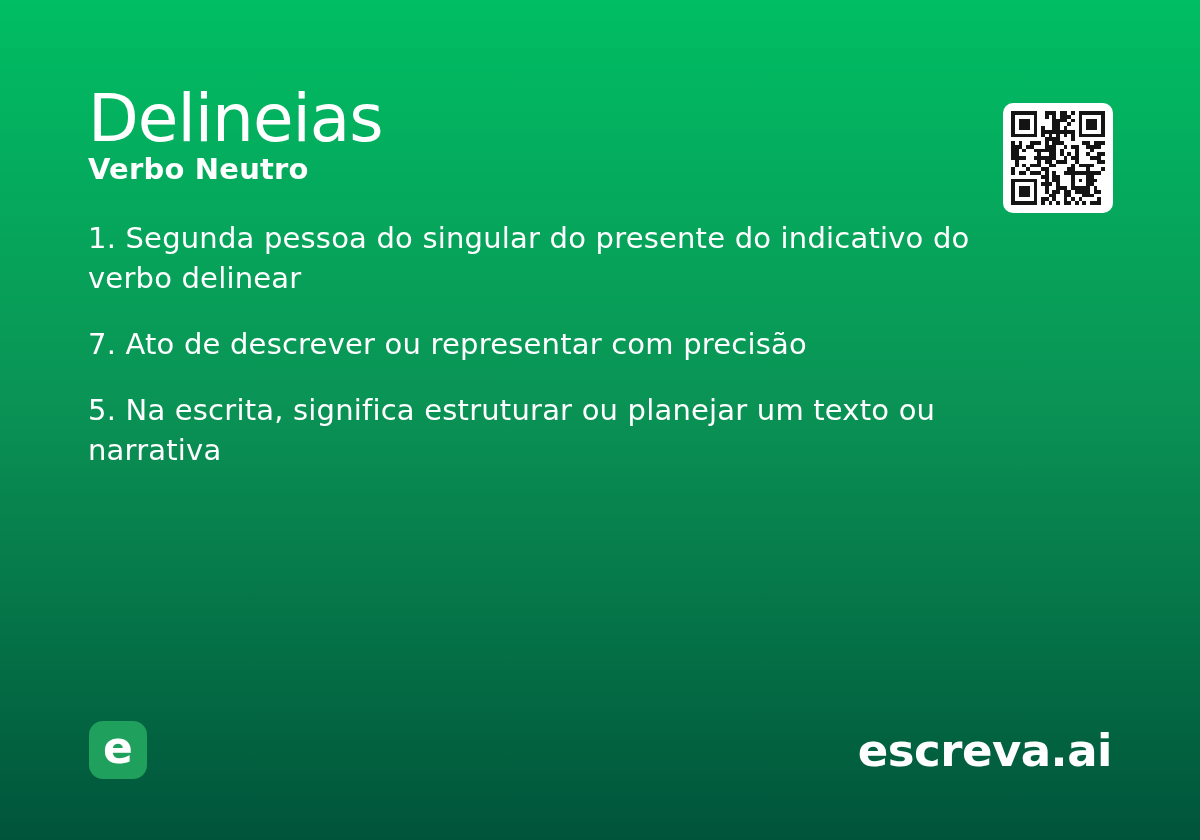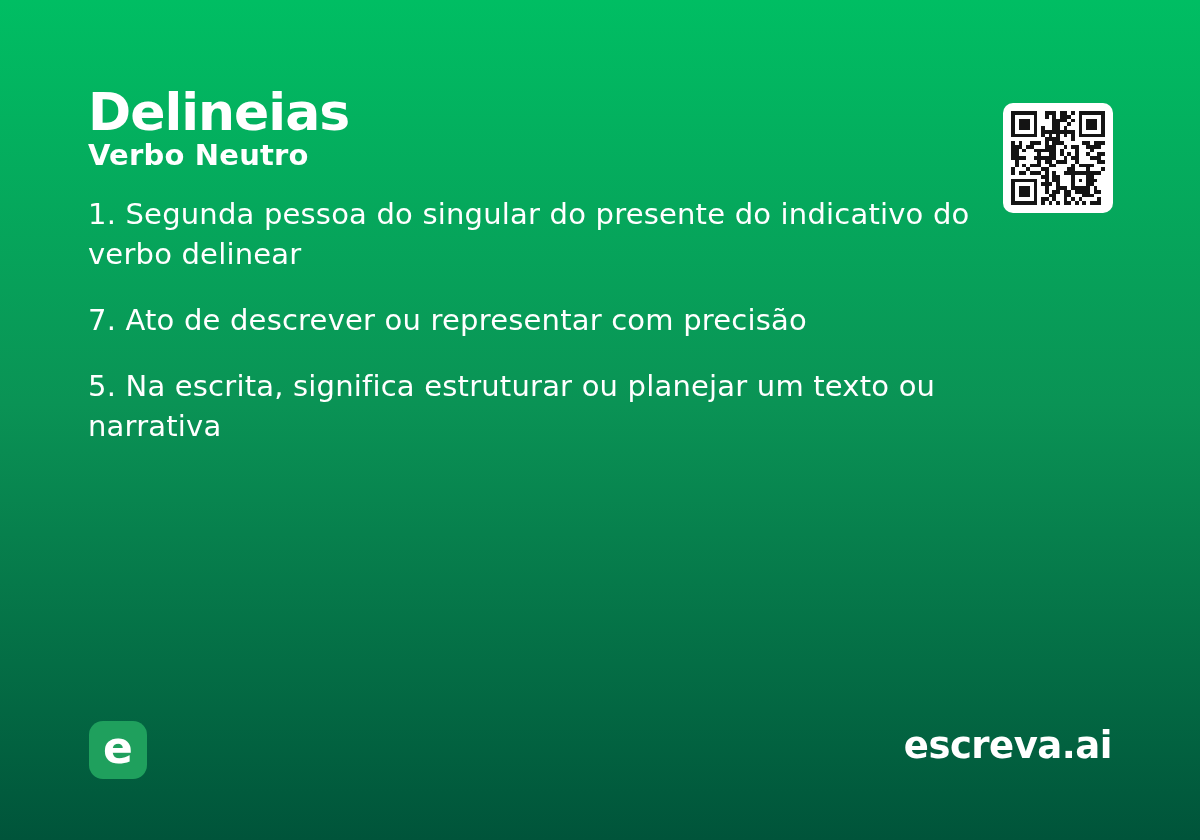--- a/index.html
+++ b/index.html
@@ -5,32 +5,32 @@
   * { margin: 0; padding: 0; box-sizing: border-box; }
   html, body { width: 1200px; height: 840px; overflow: hidden; }
   body {
     font-family: "DejaVu Sans", "Liberation Sans", sans-serif;
     color: #ffffff;
     background: linear-gradient(180deg, #00BE63 0%, #0a9355 48%, #00543A 100%);
     position: relative;
   }
   .content { padding: 86px 88px 0 88px; }
   .title {
-    font-size: 52px;
-    font-weight: bold;
+    font-size: 66px;
+    font-weight: normal;
     letter-spacing: -1px;
     line-height: 1.0;
   }
   .subtitle {
     margin-top: 0;
     font-size: 29px;
     font-weight: bold;
     letter-spacing: 0.2px;
   }
-  .definitions { margin-top: 22px; max-width: 985px; }
+  .definitions { margin-top: 32px; max-width: 985px; }
   .definition {
     font-size: 29px;
     font-weight: 500;
     line-height: 1.38;
     margin-bottom: 26px;
     white-space: pre-line;
     letter-spacing: 0.2px;
   }
   .qr-box {
     position: absolute;
@@ -60,21 +60,21 @@
     font-size: 44px;
     font-weight: bold;
     color: #ffffff;
     line-height: 1;
     margin-top: -4px;
   }
   .brand-name {
     position: absolute;
     right: 88px;
     top: 724px;
-    font-size: 37px;
+    font-size: 45px;
     font-weight: bold;
     letter-spacing: -0.5px;
   }
 </style>
 </head>
 <body>
 
 <div class="content">
   <h1 class="title">Delineias</h1>
   <div class="subtitle">Verbo Neutro</div>

